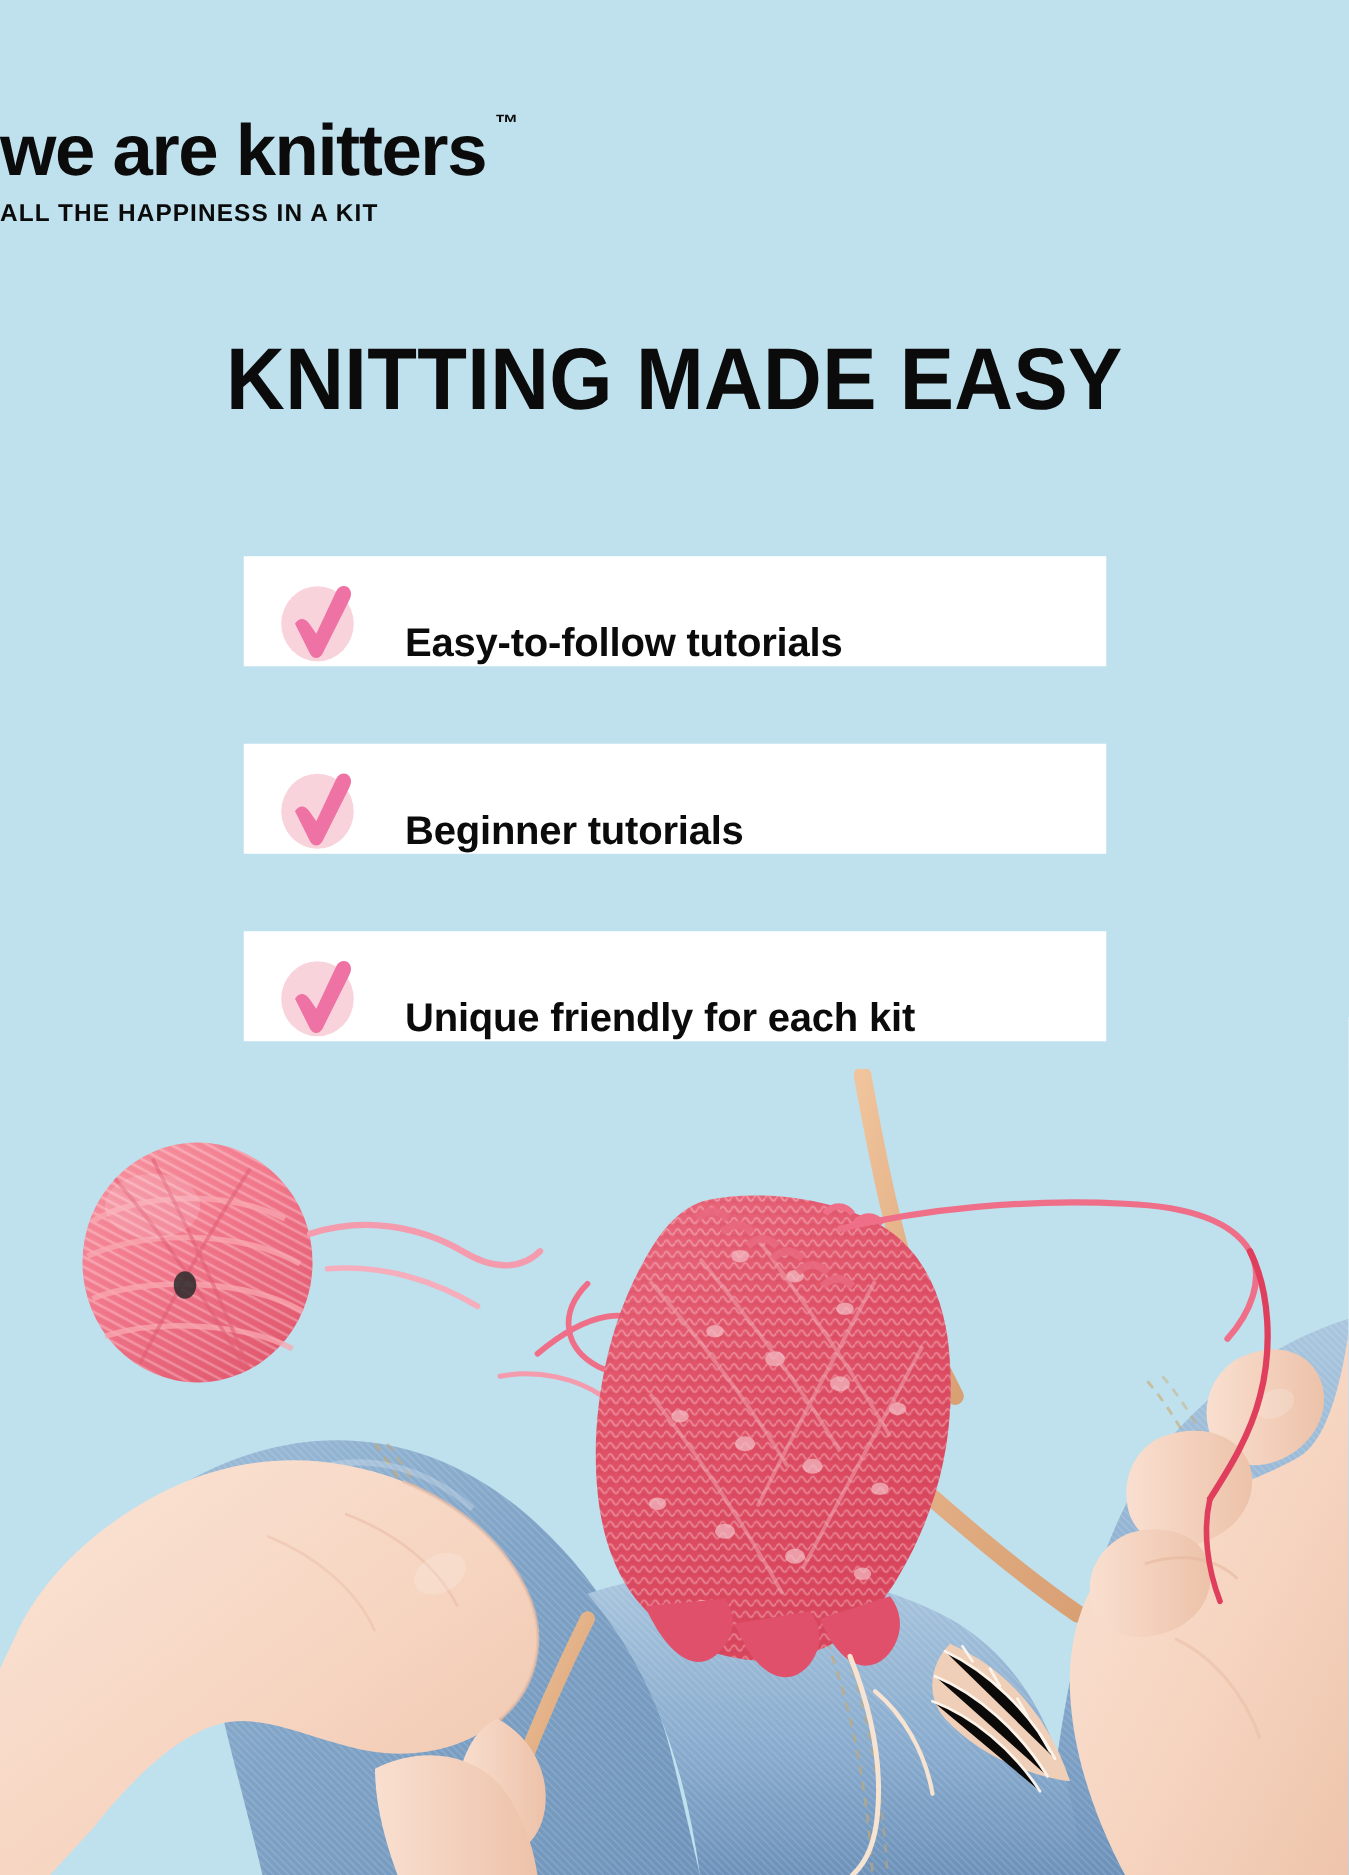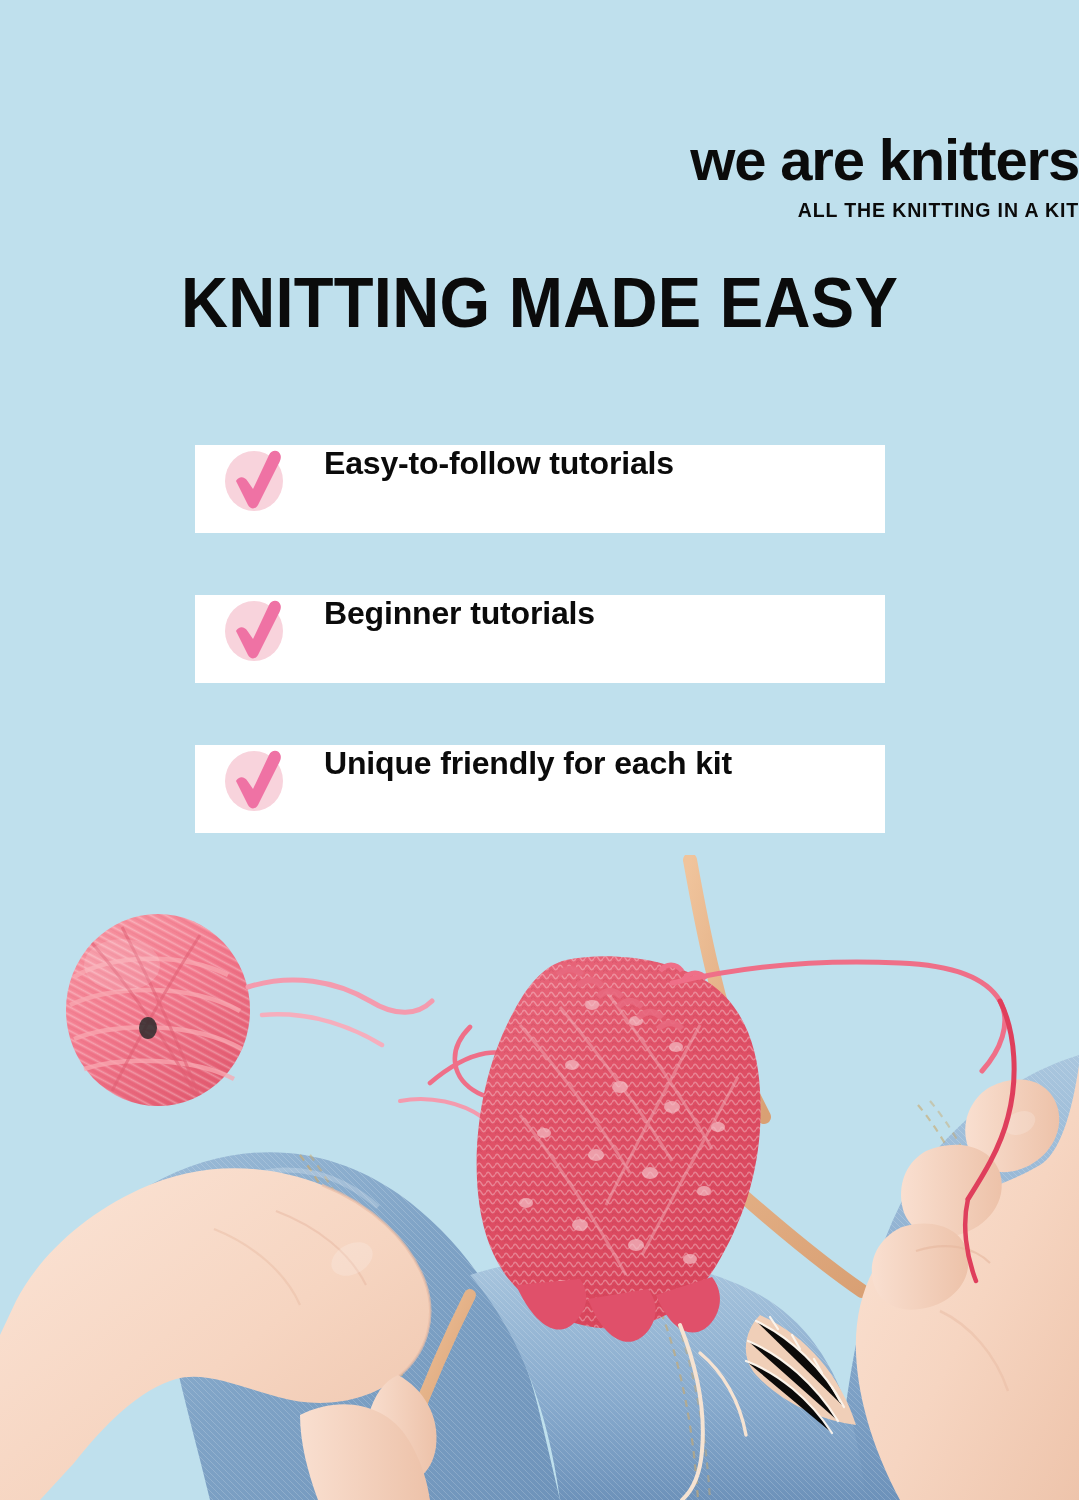--- a/index.html
+++ b/index.html
@@ -12,22 +12,21 @@
   #poster {
     position:relative;
     width:1079px; height:1500px;
     background:#bfe0ed;
     overflow:hidden;
   }
 
   
   .brand-block {
     position:absolute; top:92px; left:0; right:0;
-    text-align:right;
-    margin-top:39px;
+    text-align:left;
   }
   .brand-name {
     display:inline-block;
     position:relative;
     font-size:58px;
     font-weight:700;
     letter-spacing:-0.02em;
     color:#0b0b0b;
     line-height:1.0;
   }
@@ -66,21 +65,21 @@
     left:195px;
     top:445px;
     width:690px;
   }
   .feature-card {
     position:relative;
     width:690px;
     height:88px;
     background:#ffffff;
     display:flex;
-    align-items:flex-start;
+    align-items:flex-end;
     margin-bottom:62px;
   }
   .check-wrap {
     position:relative;
     width:70px; height:70px;
     margin-left:27px;
     flex:0 0 auto;
   }
   .check-circle {
     position:absolute;
@@ -115,21 +114,21 @@
 </head>
 <body>
 
 <div id="poster">
 
   <div class="brand-block">
     <div class="brand-name">
       <span>we are knitters</span>
       <span class="brand-tm">™</span>
     </div>
-    <div class="brand-tagline">ALL THE KNITTING IN A KIT</div>
+    <div class="brand-tagline">ALL THE HAPPINESS IN A KIT</div>
   </div>
 
   <div class="headline">KNITTING MADE EASY</div>
 
   <div class="features">
 
     <div class="feature-card">
       <div class="check-wrap">
         <div class="check-circle"></div>
         <svg class="check-mark" viewBox="0 0 70 70">

